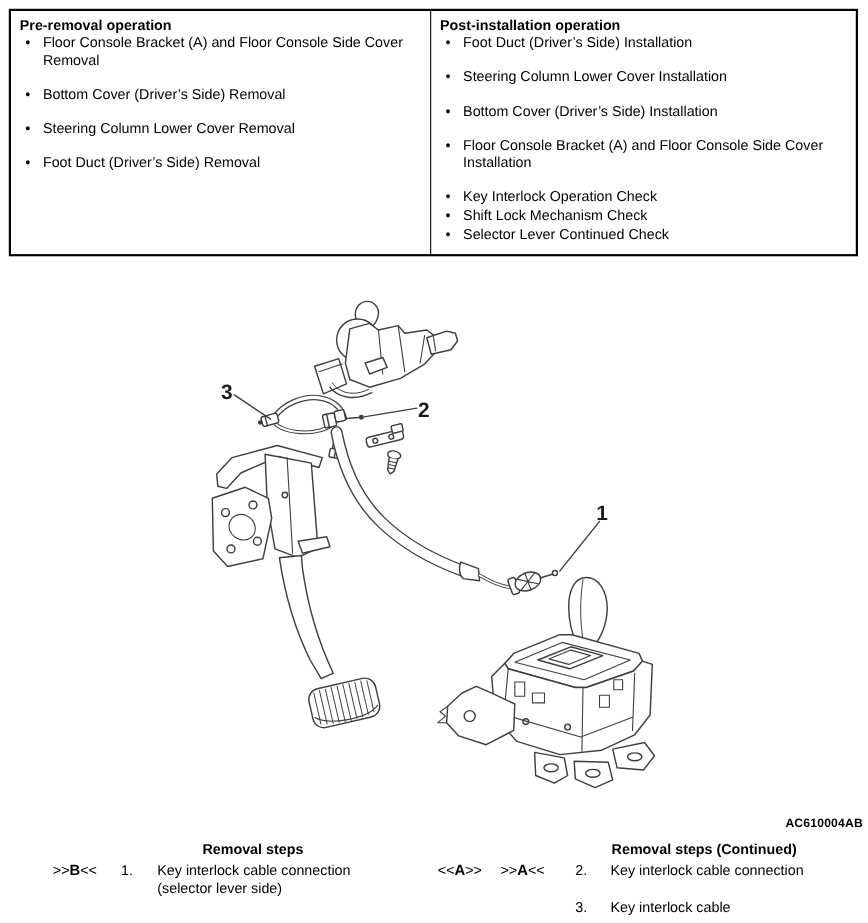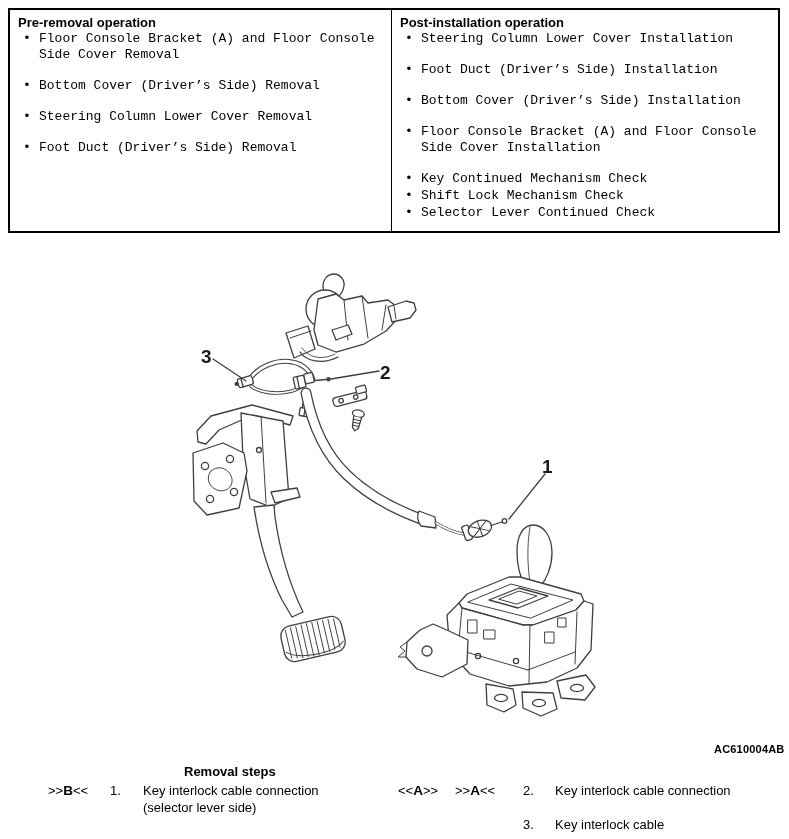--- a/index.html
+++ b/index.html
@@ -6,21 +6,21 @@
   body { width:789px; height:839px; font-family:"Liberation Sans", sans-serif; color:#000; }
   .page { position:relative; width:789px; height:839px; background:#fff; overflow:hidden;border-radius:21px; }
 
   
   .ops-table { position:absolute; left:8px; top:8px; width:772px; height:225px;
                border:2px solid #000; box-sizing:border-box; display:flex; background:#fff; }
   .ops-col { box-sizing:border-box; padding:5px 8px 4px 8px; }
   .ops-col.left  { width:382px; border-right:1.5px solid #000; }
   .ops-col.right { flex:1; }
   .ops-title { font-weight:bold; font-size:13px; line-height:16px; }
-  ul.ops-list { margin:0; padding:0; list-style:none;font-family:Liberation Mono, monospace; }
+  ul.ops-list { margin:0; padding:0; list-style:none; }
   ul.ops-list li { position:relative; padding-left:21px; font-size:13px; line-height:16px; margin-bottom:15px; }
   ul.ops-list li::before { content:"\2022"; position:absolute; left:5px; top:0; }
   .ops-col.right ul.ops-list li:nth-child(n+5) { margin-bottom:1px; }
 
   
   .figure { position:absolute; left:0; top:233px; width:789px; height:506px; }
   .figure svg { display:block; }
 
   
   .steps { position:absolute; left:0; top:739px; width:673px; height:100px; font-size:13px; line-height:17px; }
@@ -52,25 +52,25 @@
       <ul class="ops-list">
         <li>Floor Console Bracket (A) and Floor Console Side Cover Removal</li>
         <li>Bottom Cover (Driver’s Side) Removal</li>
         <li>Steering Column Lower Cover Removal</li>
         <li>Foot Duct (Driver’s Side) Removal</li>
       </ul>
     </div>
     <div class="ops-col right">
       <div class="ops-title">Post-installation operation</div>
       <ul class="ops-list">
+        <li>Foot Duct (Driver’s Side) Installation</li>
         <li>Steering Column Lower Cover Installation</li>
-        <li>Foot Duct (Driver’s Side) Installation</li>
         <li>Bottom Cover (Driver’s Side) Installation</li>
         <li>Floor Console Bracket (A) and Floor Console Side Cover Installation</li>
-        <li>Key Continued Mechanism Check</li>
+        <li>Key Interlock Operation Check</li>
         <li>Shift Lock Mechanism Check</li>
         <li>Selector Lever Continued Check</li>
       </ul>
     </div>
   </div>
 
   <div class="figure">
     <svg width="789" height="506" viewBox="0 233 789 506" fill="none" stroke="#3f3f3f" stroke-width="1.3" stroke-linejoin="round" stroke-linecap="round">
 
       <g>
@@ -204,20 +204,21 @@
     <div class="fig-code">AC610004AB</div>
 
     <div class="abs hdr hdr-l">Removal steps</div>
     <div class="abs mk mk-b"><span>&gt;&gt;</span><b>B</b><span>&lt;&lt;</span></div>
     <div class="abs num1">1.</div>
     <div class="abs txt1">
       <span>Key interlock cable connection</span>
       <span>(selector lever side)</span>
     </div>
 
+    <div class="abs hdr hdr-r">Removal steps (Continued)</div>
     <div class="abs mk mk-a1"><span>&lt;&lt;</span><b>A</b><span>&gt;&gt;</span></div>
     <div class="abs mk mk-a2"><span>&gt;&gt;</span><b>A</b><span>&lt;&lt;</span></div>
     <div class="abs num2">2.</div>
     <div class="abs txt2">
       <span>Key interlock cable connection</span>
     </div>
     <div class="abs num3">3.</div>
     <div class="abs txt3">Key interlock cable</div>
   </div>
 

